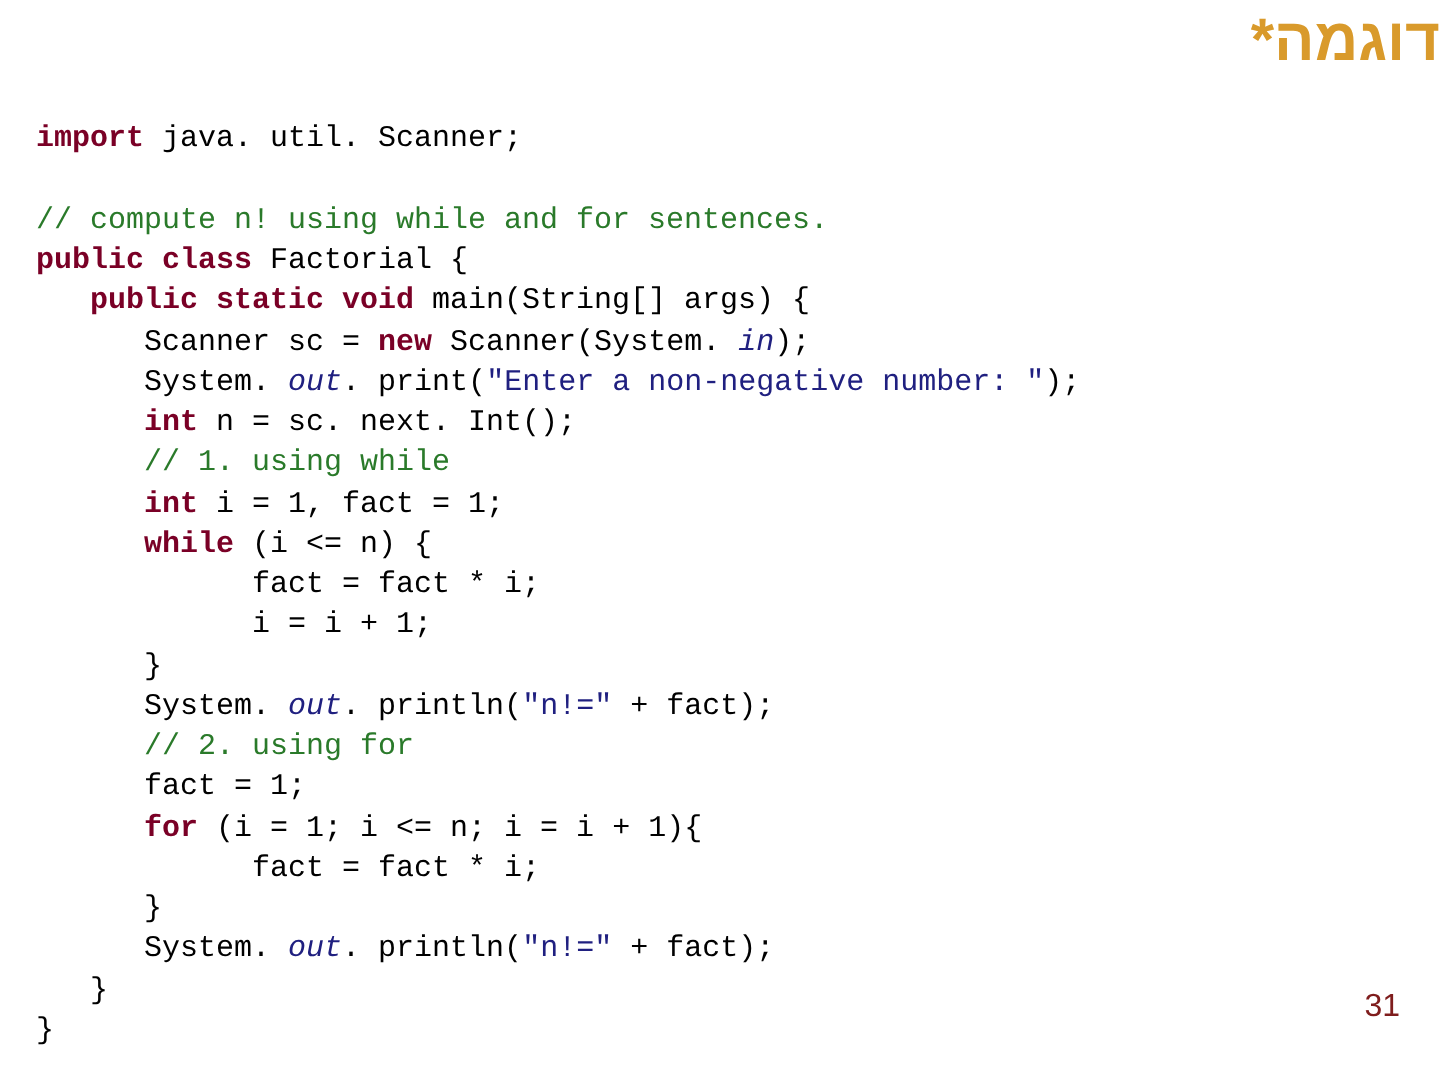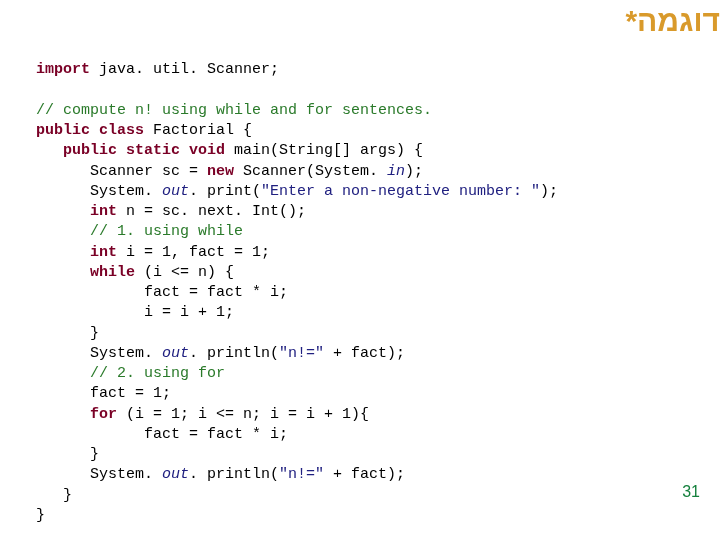--- a/index.html
+++ b/index.html
@@ -15,37 +15,37 @@
   .title {
     font-family: Arial, "Arial Hebrew", sans-serif;
     font-size: 30px;
     font-weight: bold;
     color: #d99a2b;
     text-align: right;
     margin: 4px 0 2px 0;
     direction: rtl;
   }
   .code-area {
-    padding: 0 36px;
+    padding: 0 18px;
     font-size: 15px;
     line-height: 1.35;
     color: #000000;
     white-space: pre;
   }
   .kw { color: #7a0026; font-weight: bold; }
   .cm { color: #2a7a2a; }
   .it { color: #202080; font-style: italic; }
   .str { color: #202080; }
   .page-num {
     position: absolute;
     right: 20px;
-    bottom: 39px;
+    bottom: 27px;
     font-family: Arial, sans-serif;
     font-size: 16px;
-    color: #15803d;
+    color: #7f1d1d;
   }
 </style>
 </head>
 <body>
 
 <div class="title">דוגמה*</div>
 
 <div class="code-area">
 <span class="kw">import</span><span> java. util. Scanner;</span>
 <span></span>

